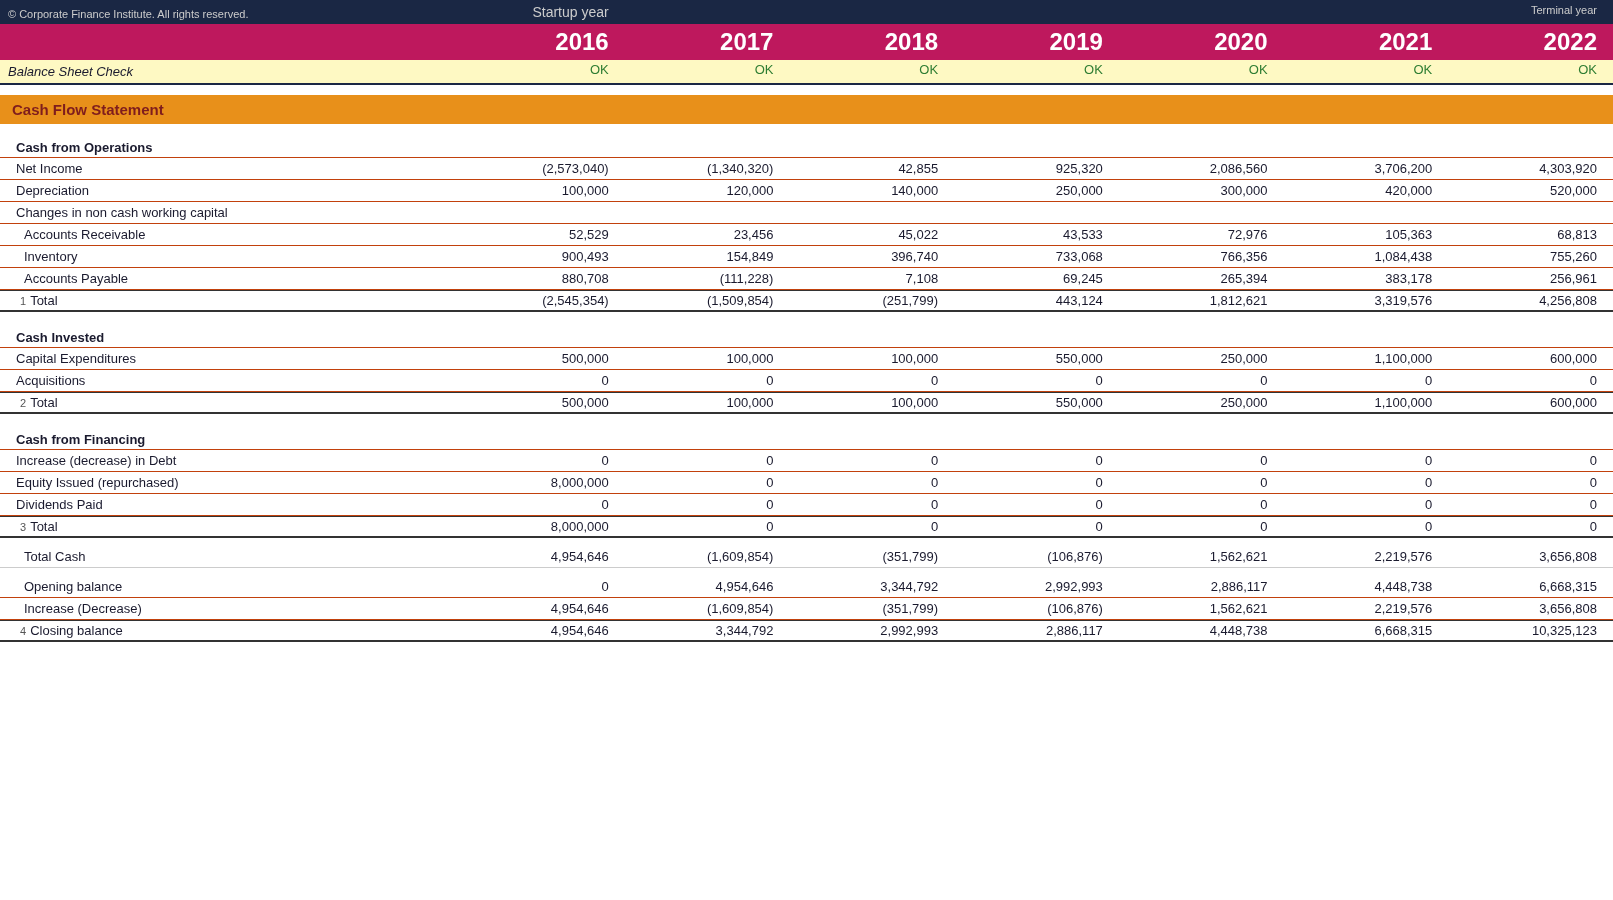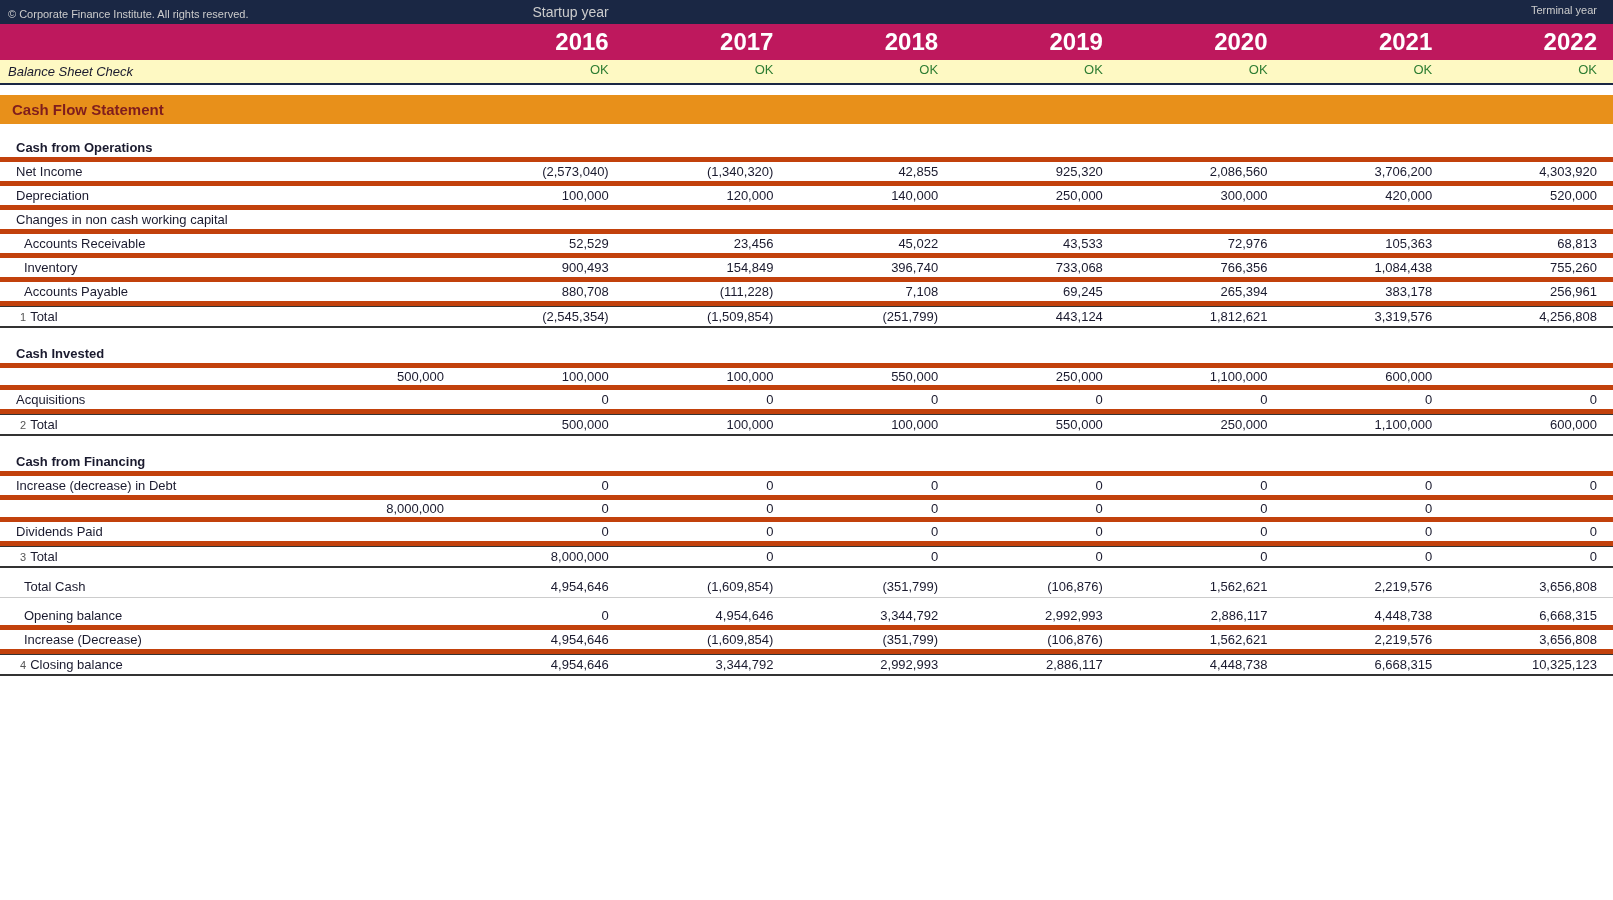--- a/index.html
+++ b/index.html
@@ -75,21 +75,21 @@
       margin: 0;
     }
 
     .table-body {
       width: 100%;
     }
 
     .data-row {
       display: grid;
       grid-template-columns: 460px repeat(7, 1fr);
-      border-bottom: 5px solid #c2410c;
+      border-bottom: 1px solid #c2410c;
       min-height: 22px;
       align-items: center;
     }
     .data-row .row-label {
       padding: 2px 8px 2px 16px;
       font-size: 13px;
     }
     .data-row .row-label.bold {
       font-weight: bold;
     }
@@ -269,20 +269,21 @@
     <div class="num-cell"></div>
     <div class="num-cell"></div>
     <div class="num-cell"></div>
     <div class="num-cell"></div>
     <div class="num-cell"></div>
     <div class="num-cell"></div>
     <div class="num-cell"></div>
   </div>
 
   <div class="data-row">
+    <div class="row-label">Capital Expenditures</div>
     <div class="num-cell">500,000</div>
     <div class="num-cell">100,000</div>
     <div class="num-cell">100,000</div>
     <div class="num-cell">550,000</div>
     <div class="num-cell">250,000</div>
     <div class="num-cell">1,100,000</div>
     <div class="num-cell">600,000</div>
   </div>
 
   <div class="data-row">
@@ -328,20 +329,21 @@
     <div class="num-cell">0</div>
     <div class="num-cell">0</div>
     <div class="num-cell">0</div>
     <div class="num-cell">0</div>
     <div class="num-cell">0</div>
     <div class="num-cell">0</div>
     <div class="num-cell">0</div>
   </div>
 
   <div class="data-row">
+    <div class="row-label">Equity Issued (repurchased)</div>
     <div class="num-cell">8,000,000</div>
     <div class="num-cell">0</div>
     <div class="num-cell">0</div>
     <div class="num-cell">0</div>
     <div class="num-cell">0</div>
     <div class="num-cell">0</div>
     <div class="num-cell">0</div>
   </div>
 
   <div class="data-row">

